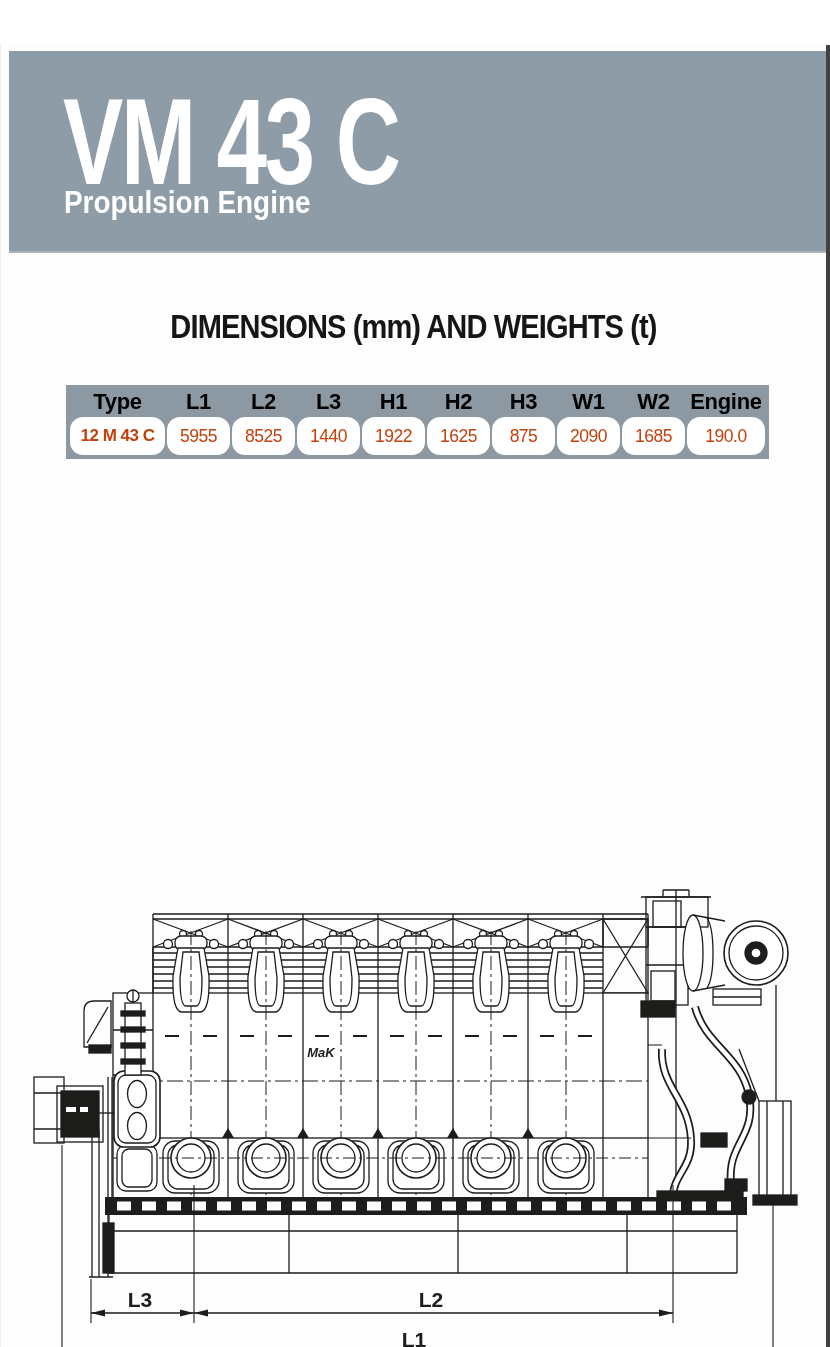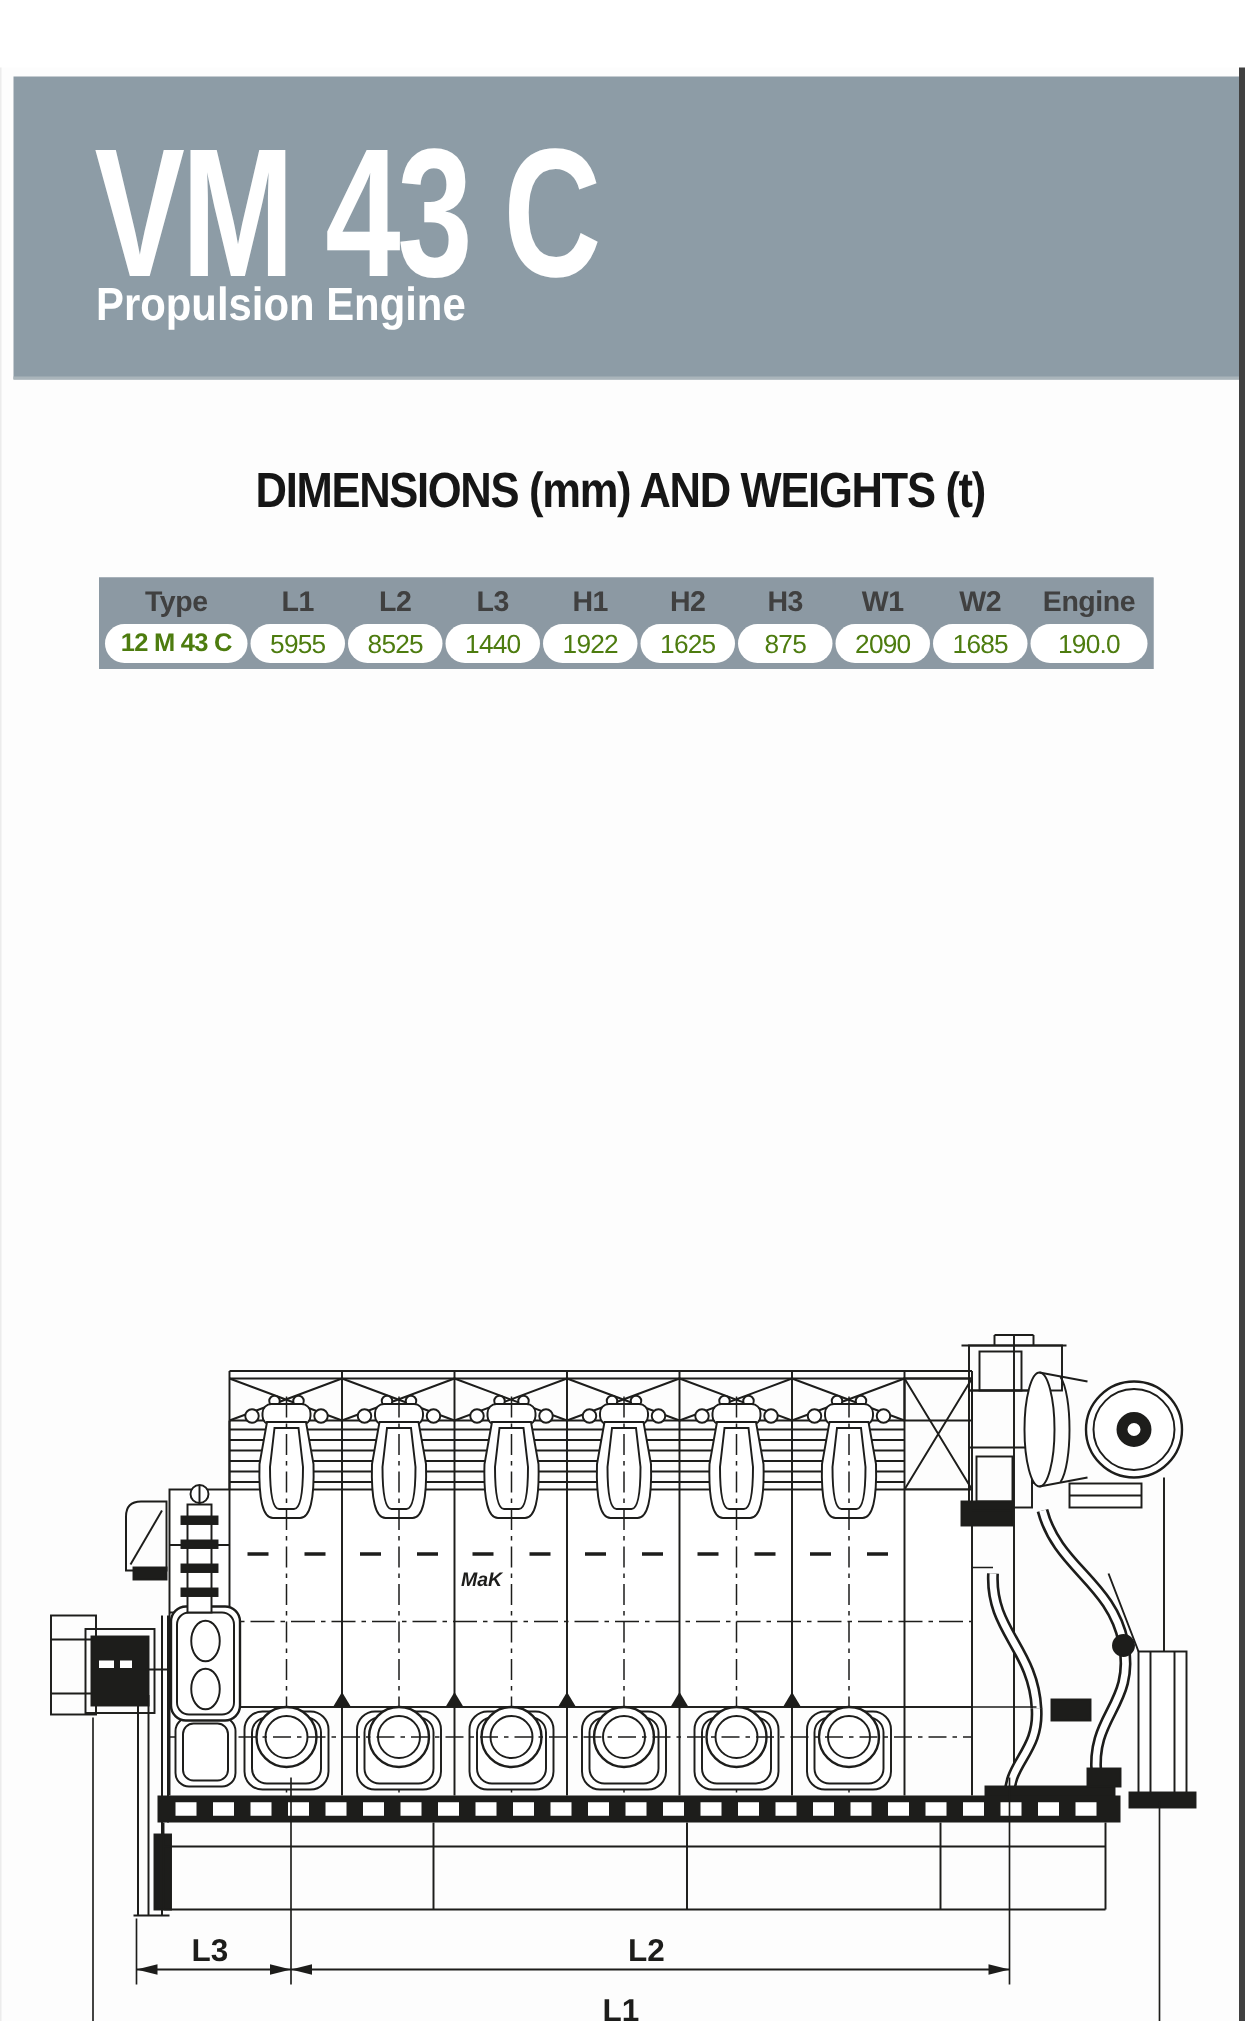--- a/index.html
+++ b/index.html
@@ -30,25 +30,25 @@
     letter-spacing:-1px;transform:scaleX(.88);transform-origin:center top;
     margin:0;white-space:nowrap;
   }
   
   table.dims{
     position:absolute;left:65px;top:340px;width:703px;
     border-collapse:separate;border-spacing:2px;table-layout:fixed;
     background:#8c99a3;border:2px solid #8c99a3;
   }
   table.dims th{
-    background:#8c99a3;color:#404040;font-weight:bold;font-size:19px;
+    background:#8c99a3;color:#000000;font-weight:bold;font-size:22px;
     height:25px;padding:0;text-align:center;letter-spacing:-.3px;
   }
   table.dims td{
-    background:#ffffff;color:#4d7c0f;font-size:17.5px;height:26px;
+    background:#ffffff;color:#c2410c;font-size:17.5px;height:38px;
     padding:0;text-align:center;letter-spacing:-.5px;border-radius:13px;
   }
   table.dims td.type{font-weight:bold;font-size:17px;}
   col.c-type{width:95px;} col.c-num{width:63px;} col.c-weight{width:78px;}
   
   svg.engine{position:absolute;left:0;top:0;}
   svg.engine text{font-family:"Liberation Sans",sans-serif;}
 </style>
 </head>
 <body>

